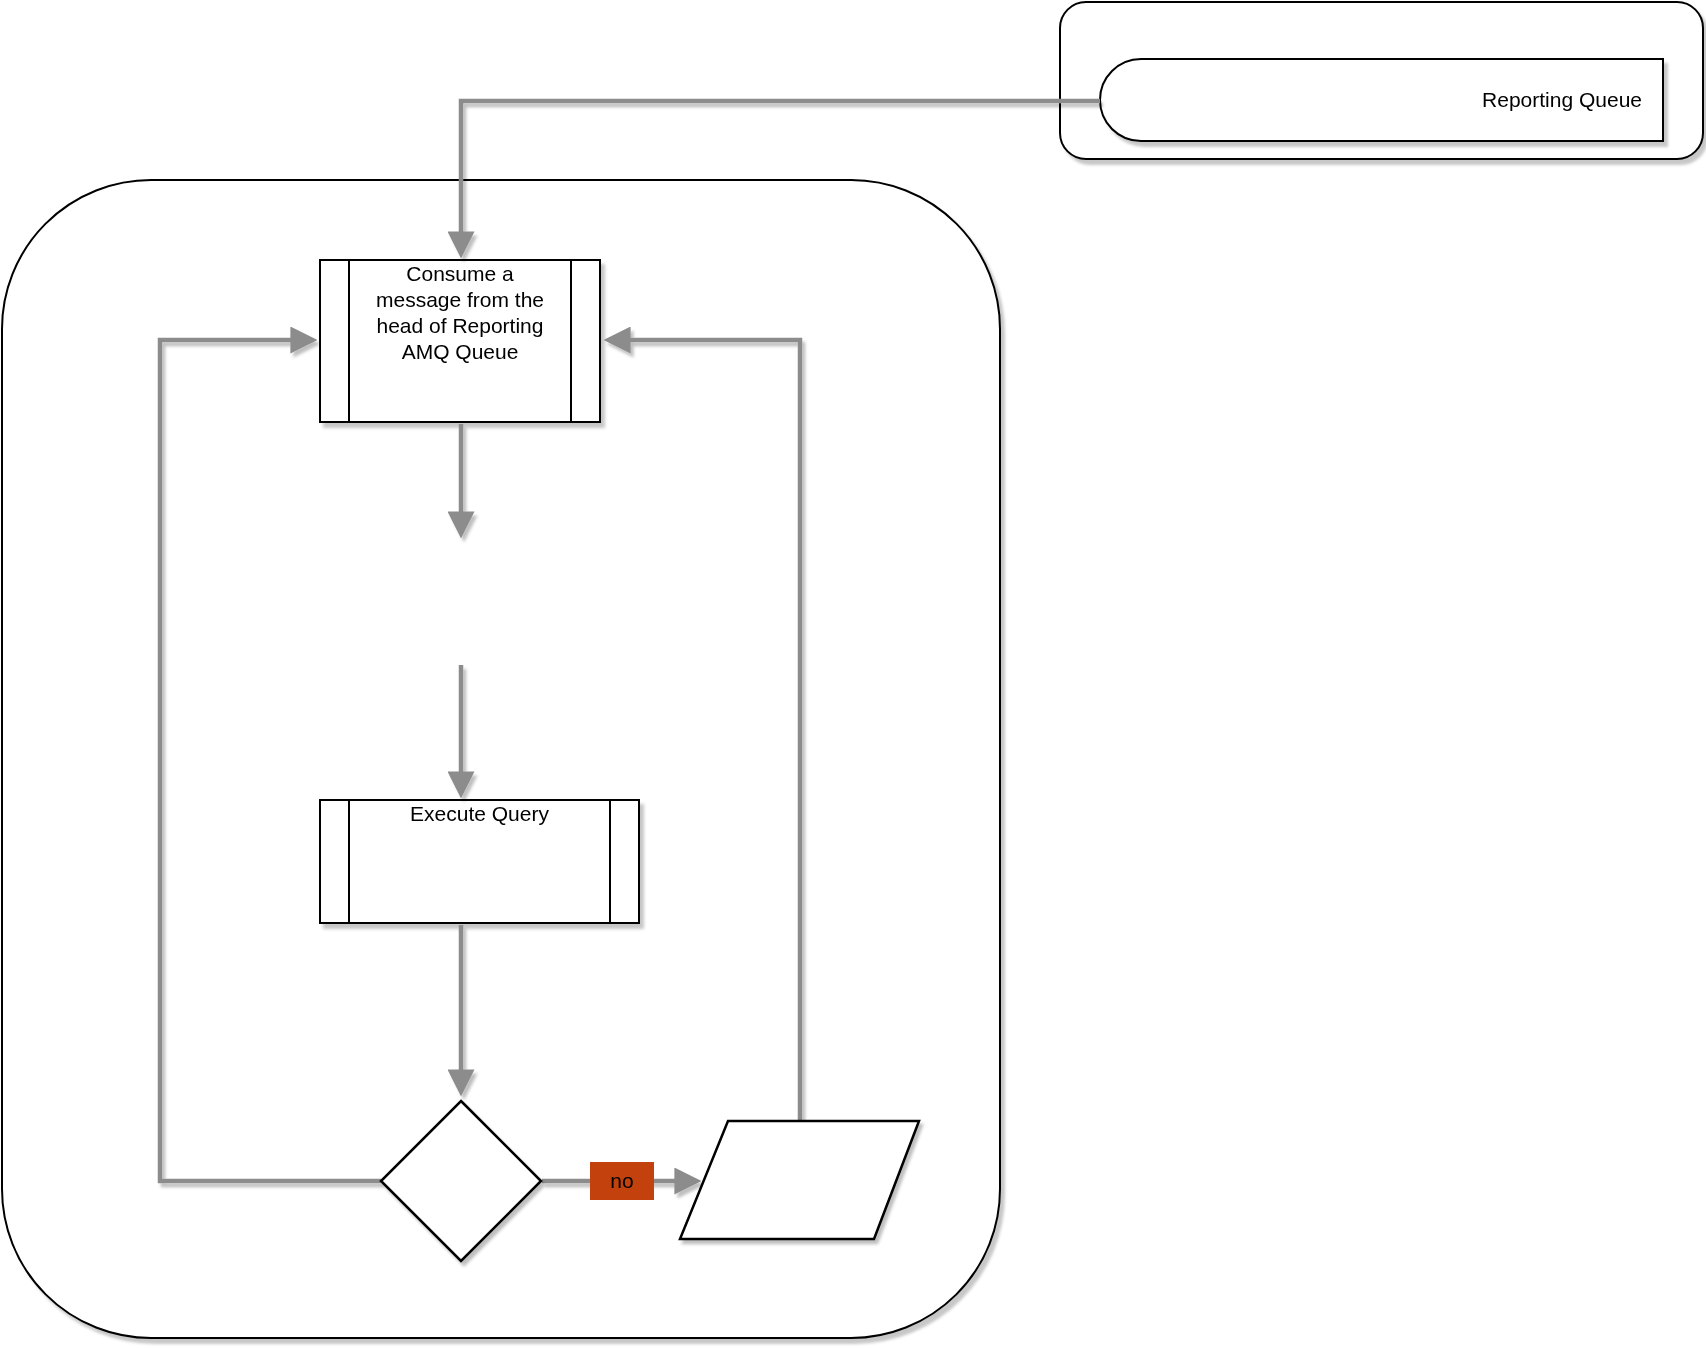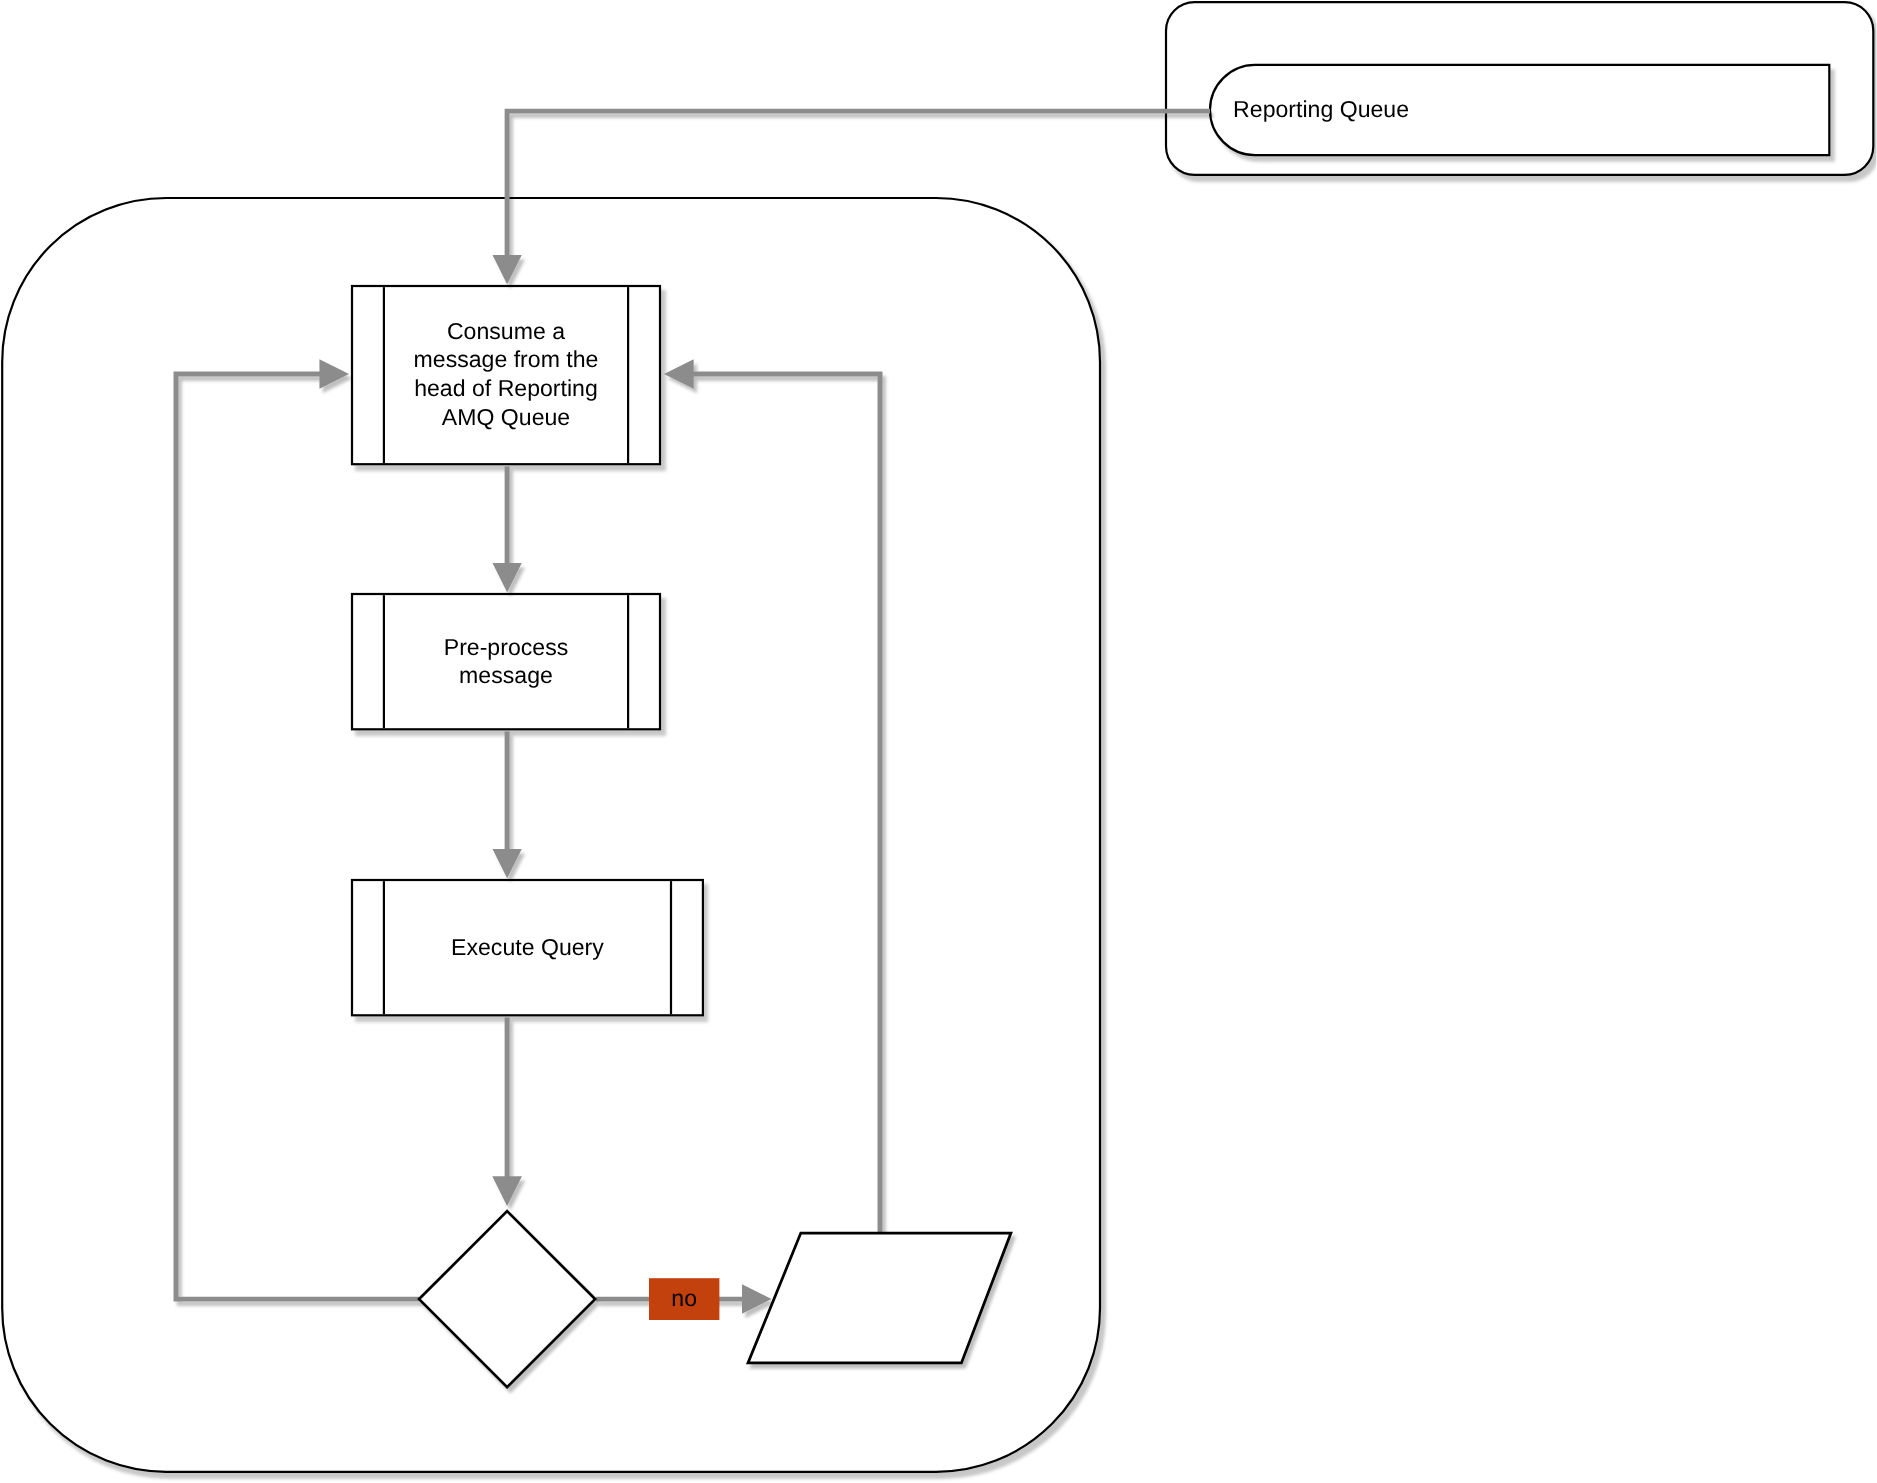--- a/index.html
+++ b/index.html
@@ -10,24 +10,24 @@
   .shape {
     position:absolute; box-sizing:border-box;
     border:2.5px solid #000; background:#ffffff;
     box-shadow:4px 5px 3px rgba(0,0,0,0.22);
   }
   .loop-container { left:1px; top:179px; width:1000px; height:1160px; border-radius:150px; z-index:1; }
   .queue-outer { left:1059px; top:1px; width:645px; height:159px; border-radius:27px; z-index:2; }
   .queue-inner {
     left:1099px; top:58px; width:565px; height:84px;
     border-radius:42px 0 0 42px; z-index:2;
-    display:flex; align-items:center; justify-content:flex-start;
+    display:flex; align-items:center; justify-content:flex-end;
   }
   .process {
-    z-index:3; display:flex; align-items:center; justify-content:center;
+    z-index:3; display:flex; align-items:flex-start; justify-content:center;
   }
   .process::before, .process::after {
     content:""; position:absolute; top:0; bottom:0; width:0;
     border-left:2.5px solid #000;
   }
   .process::before { left:27px; }
   .process::after  { right:27px; }
   .node-consume   { left:319px; top:259px; width:282px; height:164px; }
   .node-preprocess{ left:319px; top:539px; width:282px; height:125px; }
   .node-execute   { left:319px; top:799px; width:321px; height:125px; }
@@ -59,24 +59,20 @@
   <div class="shape queue-inner">
     <div class="node-label">Reporting Queue</div>
   </div>
 
   <div class="shape process node-consume">
     <div class="node-label">Consume a
 message from the
 head of Reporting
 AMQ Queue</div>
   </div>
-  <div class="shape process node-preprocess">
-    <div class="node-label">Pre-process
-message</div>
-  </div>
   <div class="shape process node-execute">
     <div class="node-label">Execute Query</div>
   </div>
 
   <svg class="edges-svg" width="1706" height="1348" viewBox="0 0 1706 1348">
     <defs>
       <marker id="arr" viewBox="0 0 10 10" refX="8" refY="5" markerWidth="6" markerHeight="6" orient="auto">
         <path d="M0,0 L10,5 L0,10 Z" fill="#8c8c8c"></path>
       </marker>
       <filter id="ds" x="-20%" y="-20%" width="150%" height="150%">

